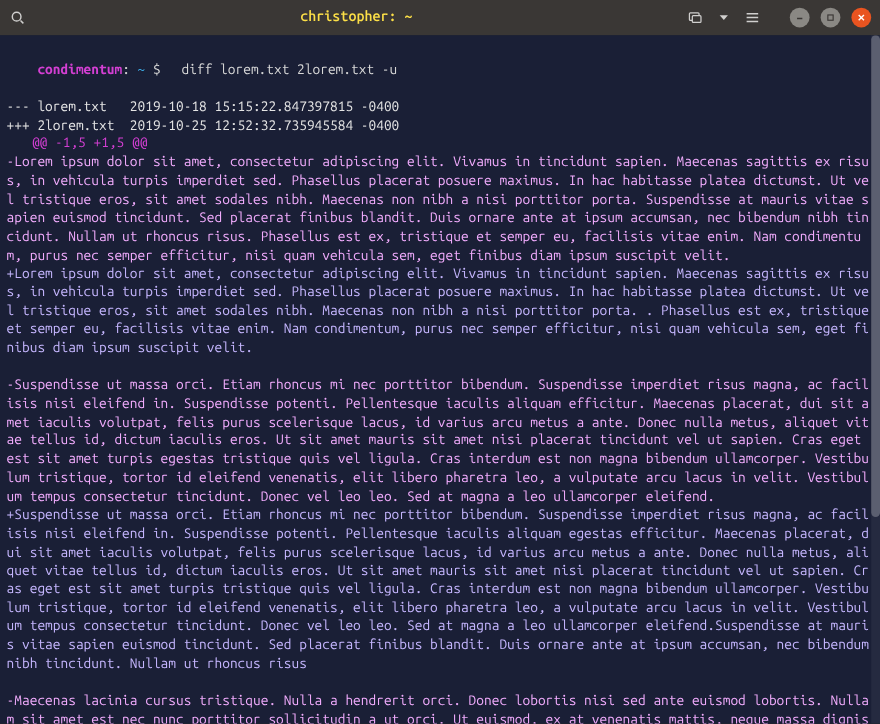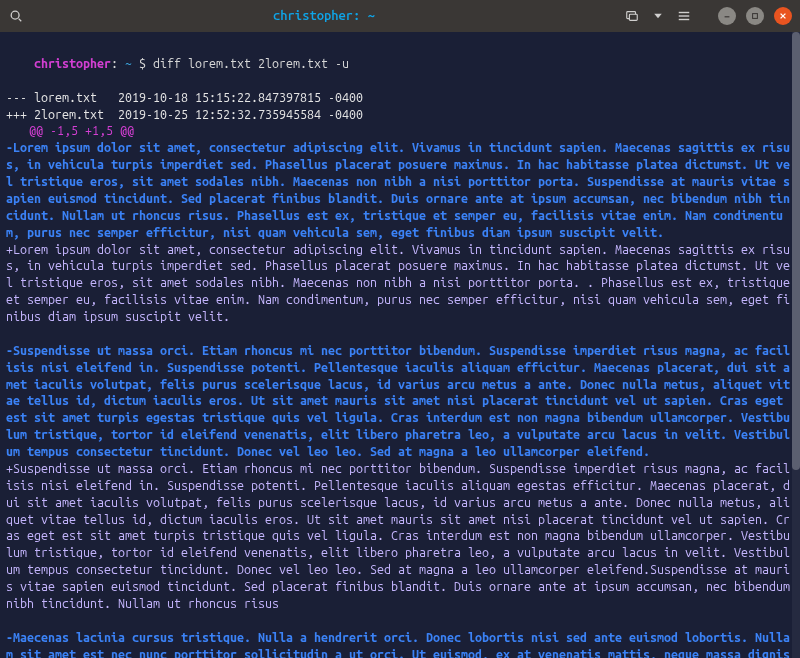--- a/index.html
+++ b/index.html
@@ -12,21 +12,21 @@
     height: 658px;
     overflow: hidden;
     color: #d7d7d7;
   }
   .titlebar {
     height: 32px;
     background: #3a3735;
     display: flex;
     align-items: center;
     padding: 0 8px;
-    color: #0ea5e9;
+    color: #fde047;
     font-size: 13px;
   }
   .titlebar-left, .titlebar-right, .titlebar-center {
     display: flex;
     align-items: center;
     gap: 10px;
   }
   .titlebar-left { flex: 0 0 auto; }
   .titlebar-center { flex: 1 1 auto; justify-content: center; font-weight: 500; }
   .titlebar-right { flex: 0 0 auto; }
@@ -61,24 +61,24 @@
     top: 0; width: 100%;
     height: 70%;
     background: rgba(255,255,255,0.25);
     border-radius: 4px;
   }
   .line { white-space: pre-wrap; word-break: break-all; }
   .prompt-user { color: #d33fd3; font-weight: bold; }
   .prompt-colon { color: #d7d7d7; }
   .prompt-path { color: #3daee9; }
   .prompt-dollar { color: #d7d7d7; }
-  .cmd { color: #d7d7d7; }
+  .cmd { color: #d7d7d7; margin-left: 12px; }
   .diff-header { color: #e5e5e5; }
   .diff-hunk { color: #d33fd3; margin-left: 23px; }
-  .diff-del { color: #3b82f6; font-weight: bold; }
+  .diff-del { color: #f0abfc; }
   .diff-add { color: #c4b5fd; }
 </style>
 </head>
 <body>
 
 <div class="titlebar">
   <div class="titlebar-left">
     <span class="tb-icon">
       <svg viewBox="0 0 16 16" width="14" height="14" fill="none" stroke="currentColor" stroke-width="1.5">
           <circle cx="7" cy="7" r="4.5"></circle>
@@ -123,21 +123,21 @@
       <svg viewBox="0 0 10 10" width="8" height="8" stroke="#fff" stroke-width="1.6">
           <line x1="2" y1="2" x2="8" y2="8"></line>
           <line x1="8" y1="2" x2="2" y2="8"></line>
         </svg>
     </span>
   </div>
 </div>
 
 <div class="terminal">
   <div class="line">
-    <span class="prompt-user">christopher</span><span class="prompt-colon">:</span><span class="prompt-path"> ~</span><span class="prompt-dollar"> $ </span><span class="cmd">diff lorem.txt 2lorem.txt -u</span>
+    <span class="prompt-user">condimentum</span><span class="prompt-colon">:</span><span class="prompt-path"> ~</span><span class="prompt-dollar"> $ </span><span class="cmd">diff lorem.txt 2lorem.txt -u</span>
   </div>
   <div class="line diff-header">--- lorem.txt   2019-10-18 15:15:22.847397815 -0400</div>
   <div class="line diff-header">+++ 2lorem.txt  2019-10-25 12:52:32.735945584 -0400</div>
   <div class="line diff-hunk">@@ -1,5 +1,5 @@</div>
   <div id="diff-body">
       <div class="line diff-del">-Lorem ipsum dolor sit amet, consectetur adipiscing elit. Vivamus in tincidunt sapien. Maecenas sagittis ex risus, in vehicula turpis imperdiet sed. Phasellus placerat posuere maximus. In hac habitasse platea dictumst. Ut vel tristique eros, sit amet sodales nibh. Maecenas non nibh a nisi porttitor porta. Suspendisse at mauris vitae sapien euismod tincidunt. Sed placerat finibus blandit. Duis ornare ante at ipsum accumsan, nec bibendum nibh tincidunt. Nullam ut rhoncus risus. Phasellus est ex, tristique et semper eu, facilisis vitae enim. Nam condimentum, purus nec semper efficitur, nisi quam vehicula sem, eget finibus diam ipsum suscipit velit.</div>
       <div class="line diff-add">+Lorem ipsum dolor sit amet, consectetur adipiscing elit. Vivamus in tincidunt sapien. Maecenas sagittis ex risus, in vehicula turpis imperdiet sed. Phasellus placerat posuere maximus. In hac habitasse platea dictumst. Ut vel tristique eros, sit amet sodales nibh. Maecenas non nibh a nisi porttitor porta. . Phasellus est ex, tristique et semper eu, facilisis vitae enim. Nam condimentum, purus nec semper efficitur, nisi quam vehicula sem, eget finibus diam ipsum suscipit velit.</div>
       <div class="line diff-header"> </div>
       <div class="line diff-del">-Suspendisse ut massa orci. Etiam rhoncus mi nec porttitor bibendum. Suspendisse imperdiet risus magna, ac facilisis nisi eleifend in. Suspendisse potenti. Pellentesque iaculis aliquam efficitur. Maecenas placerat, dui sit amet iaculis volutpat, felis purus scelerisque lacus, id varius arcu metus a ante. Donec nulla metus, aliquet vitae tellus id, dictum iaculis eros. Ut sit amet mauris sit amet nisi placerat tincidunt vel ut sapien. Cras eget est sit amet turpis egestas tristique quis vel ligula. Cras interdum est non magna bibendum ullamcorper. Vestibulum tristique, tortor id eleifend venenatis, elit libero pharetra leo, a vulputate arcu lacus in velit. Vestibulum tempus consectetur tincidunt. Donec vel leo leo. Sed at magna a leo ullamcorper eleifend.</div>
       <div class="line diff-add">+Suspendisse ut massa orci. Etiam rhoncus mi nec porttitor bibendum. Suspendisse imperdiet risus magna, ac facilisis nisi eleifend in. Suspendisse potenti. Pellentesque iaculis aliquam egestas efficitur. Maecenas placerat, dui sit amet iaculis volutpat, felis purus scelerisque lacus, id varius arcu metus a ante. Donec nulla metus, aliquet vitae tellus id, dictum iaculis eros. Ut sit amet mauris sit amet nisi placerat tincidunt vel ut sapien. Cras eget est sit amet turpis tristique quis vel ligula. Cras interdum est non magna bibendum ullamcorper. Vestibulum tristique, tortor id eleifend venenatis, elit libero pharetra leo, a vulputate arcu lacus in velit. Vestibulum tempus consectetur tincidunt. Donec vel leo leo. Sed at magna a leo ullamcorper eleifend.Suspendisse at mauris vitae sapien euismod tincidunt. Sed placerat finibus blandit. Duis ornare ante at ipsum accumsan, nec bibendum nibh tincidunt. Nullam ut rhoncus risus</div>

